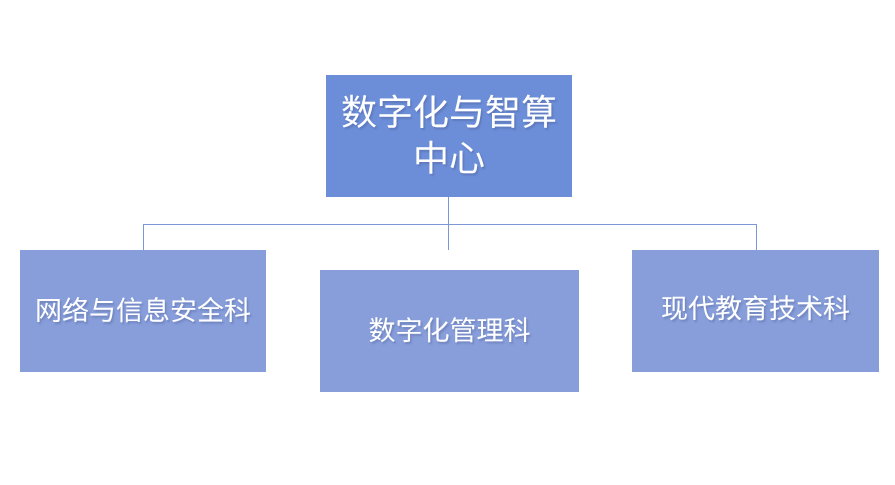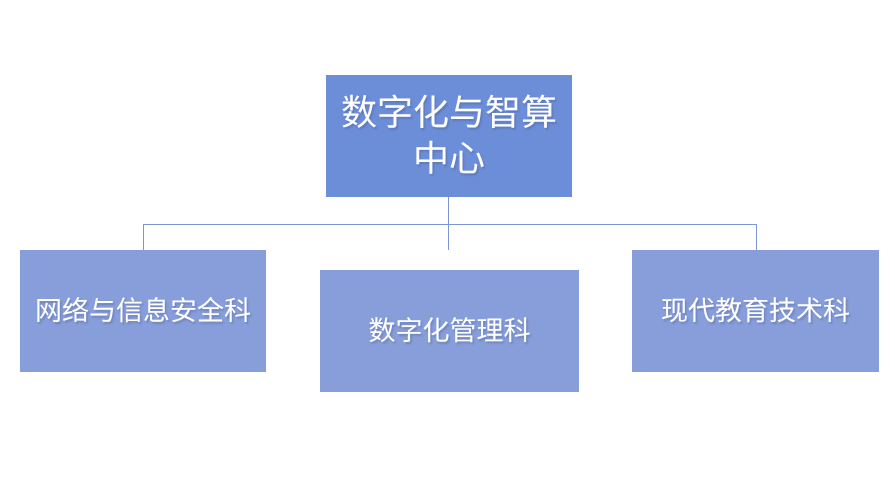--- a/index.html
+++ b/index.html
@@ -36,21 +36,21 @@
   }
   .node.child {
     top: 250px;
     height: 122px;
     font-size: 27px;
     line-height: 34px;
     padding: 0 6px;
   }
   .node.child-1 { left: 20px;  width: 246px; }
   .node.child-2 { left: 320px; width: 259px; margin-top: 20px; }
-  .node.child-3 { left: 632px; width: 247px; }
+  .node.child-3 { left: 632px; width: 247px; font-family: Liberation Mono, monospace; }
   .connector {
     position: absolute;
   }
   .connector.v { width: 1.4px; }
   .connector.h { height: 1.4px; }
   .conn-stem   { left: 448px; top: 197px; height: 27px; }
   .conn-hline  { left: 143px; top: 224px; width: 613.5px; }
   .conn-drop-1 { left: 143px; top: 224px; height: 26px; }
   .conn-drop-2 { left: 448px; top: 224px; height: 26px; }
   .conn-drop-3 { left: 755.5px; top: 224px; height: 26px; }

